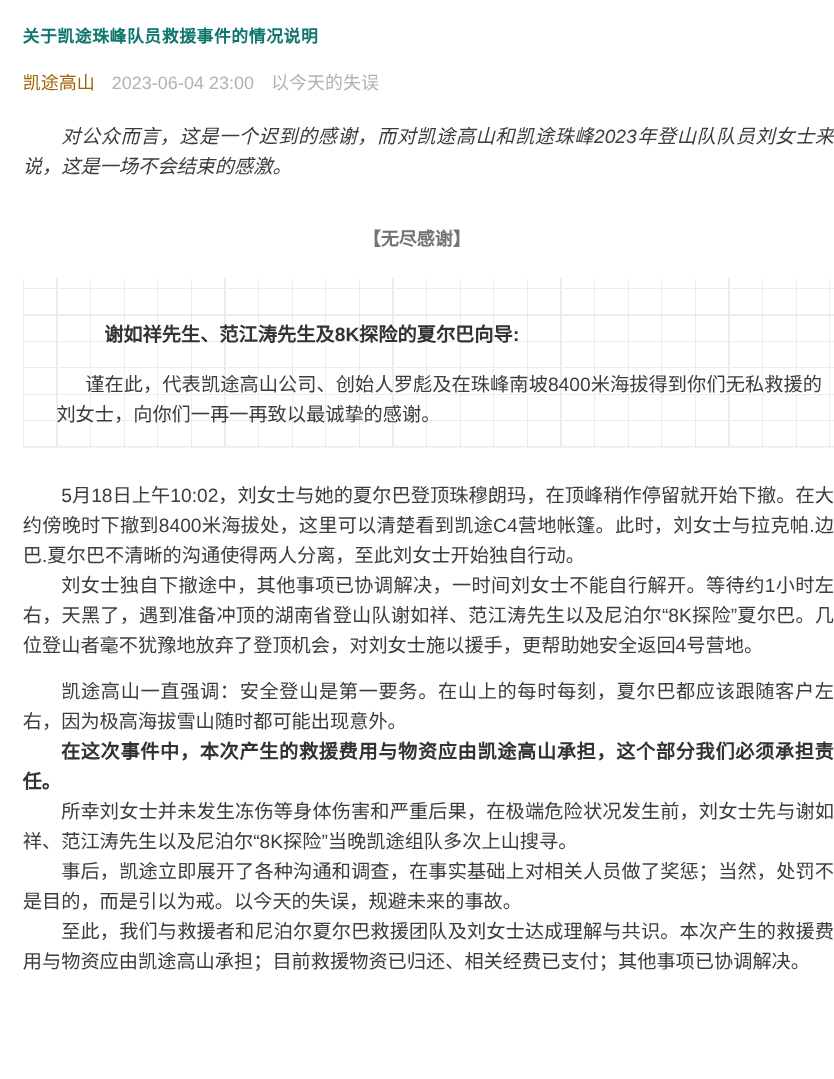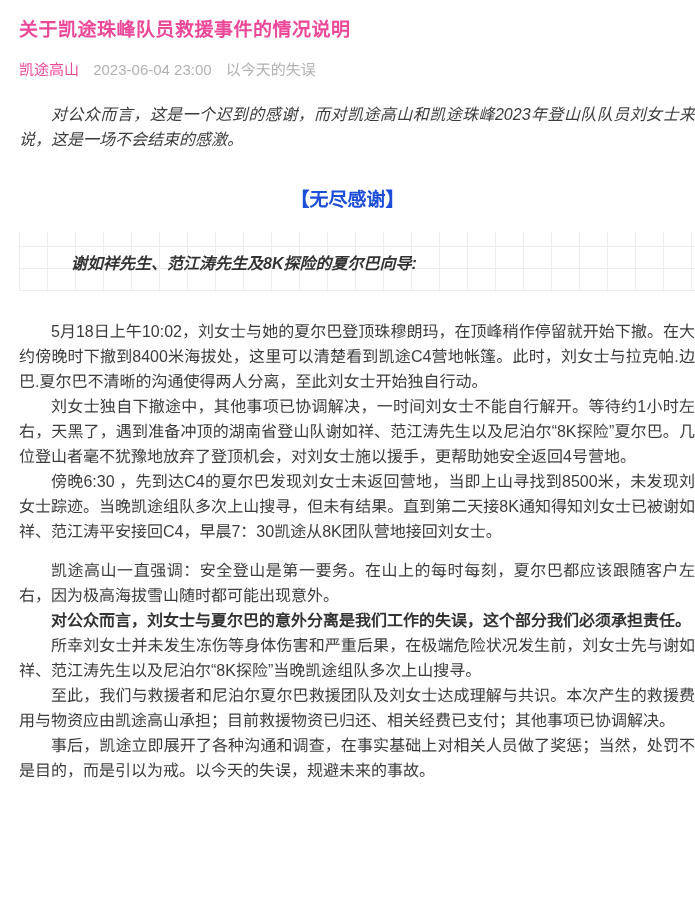--- a/index.html
+++ b/index.html
@@ -15,74 +15,73 @@
     background: #ffffff;
   }
   .article {
     box-sizing: border-box;
     width: 695px;
     padding: 14px 0 0 19px;
     color: #3c3c3c;
   }
   .title {
     margin: 0;
-    font-size: 19px;
+    font-size: 14px;
     line-height: 32px;
     font-weight: bold;
-    color: #ec4899;
+    color: #0f766e;
     letter-spacing: 0.5px;
   }
   .meta {
     margin-top: 13px;
     font-size: 15px;
     line-height: 21px;
     color: #b2b2b2;
   }
   .meta .account {
-    color: #ec4899;
+    color: #a16207;
     margin-right: 10px;
     cursor: pointer;
   }
   .meta .date { margin-right: 10px; }
   .para {
     margin: 0;
     font-size: 16px;
     line-height: 25px;
     text-indent: 2em;
     color: #3c3c3c;
     word-break: break-all;
     text-align: justify;
   }
   .intro { margin-top: 22px; font-style: italic; }
   .section-heading {
     margin: 36px 19px 0 0;
     text-align: center;
-    font-size: 19px;
+    font-size: 15px;
     line-height: 24px;
     font-weight: bold;
-    color: #1d4ed8;
+    color: #737373;
   }
   .grid-box {
     box-sizing: border-box;
     margin-top: 20px;
     width: 676px;
     padding: 19px 10px 14px 28px;
     background-color: #ffffff;
     background-image:
       repeating-linear-gradient(0deg, #ececec 0 1px, transparent 1px 22px),
       repeating-linear-gradient(90deg, #ececec 0 1px, transparent 1px 28px);
   }
   .grid-box .salutation {
-    margin: 0;
+    margin: 16px;
     font-size: 16px;
     line-height: 26px;
     font-weight: bold;
     text-indent: 1.5em;
     color: #333333;
-    font-style: italic;
   }
   .grid-box .box-body {
     margin-top: 15px;
     text-indent: 1.5em;
   }
   .body-paragraphs { margin-top: 28px; padding-bottom: 20px; }
   .para.bold { font-weight: bold; color: #333333; }
   .para.gap-before { margin-top: 14px; }
 </style>
 </head>
@@ -98,27 +97,27 @@
       <span class="date">2023-06-04 23:00</span>
       <span class="location">以今天的失误</span>
     </div>
 
     <p class="para intro">对公众而言，这是一个迟到的感谢，而对凯途高山和凯途珠峰2023年登山队队员刘女士来说，这是一场不会结束的感激。</p>
 
     <h2 class="section-heading">【无尽感谢】</h2>
 
     <div class="grid-box">
       <p class="salutation">谢如祥先生、范江涛先生及8K探险的夏尔巴向导:</p>
+      <p class="para box-body">谨在此，代表凯途高山公司、创始人罗彪及在珠峰南坡8400米海拔得到你们无私救援的刘女士，向你们一再一再致以最诚挚的感谢。</p>
     </div>
 
     <div class="body-paragraphs">
         <p class="para">5月18日上午10:02，刘女士与她的夏尔巴登顶珠穆朗玛，在顶峰稍作停留就开始下撤。在大约傍晚时下撤到8400米海拔处，这里可以清楚看到凯途C4营地帐篷。此时，刘女士与拉克帕.边巴.夏尔巴不清晰的沟通使得两人分离，至此刘女士开始独自行动。</p>
         <p class="para">刘女士独自下撤途中，其他事项已协调解决，一时间刘女士不能自行解开。等待约1小时左右，天黑了，遇到准备冲顶的湖南省登山队谢如祥、范江涛先生以及尼泊尔“8K探险”夏尔巴。几位登山者毫不犹豫地放弃了登顶机会，对刘女士施以援手，更帮助她安全返回4号营地。</p>
-        <p class="para">傍晚6:30 ，先到达C4的夏尔巴发现刘女士未返回营地，当即上山寻找到8500米，未发现刘女士踪迹。当晚凯途组队多次上山搜寻，但未有结果。直到第二天接8K通知得知刘女士已被谢如祥、范江涛平安接回C4，早晨7：30凯途从8K团队营地接回刘女士。</p>
         <p class="para gap-before">凯途高山一直强调：安全登山是第一要务。在山上的每时每刻，夏尔巴都应该跟随客户左右，因为极高海拔雪山随时都可能出现意外。</p>
-        <p class="para bold">对公众而言，刘女士与夏尔巴的意外分离是我们工作的失误，这个部分我们必须承担责任。</p>
+        <p class="para bold">在这次事件中，本次产生的救援费用与物资应由凯途高山承担，这个部分我们必须承担责任。</p>
         <p class="para">所幸刘女士并未发生冻伤等身体伤害和严重后果，在极端危险状况发生前，刘女士先与谢如祥、范江涛先生以及尼泊尔“8K探险”当晚凯途组队多次上山搜寻。</p>
+        <p class="para">事后，凯途立即展开了各种沟通和调查，在事实基础上对相关人员做了奖惩；当然，处罚不是目的，而是引以为戒。以今天的失误，规避未来的事故。</p>
         <p class="para">至此，我们与救援者和尼泊尔夏尔巴救援团队及刘女士达成理解与共识。本次产生的救援费用与物资应由凯途高山承担；目前救援物资已归还、相关经费已支付；其他事项已协调解决。</p>
-        <p class="para">事后，凯途立即展开了各种沟通和调查，在事实基础上对相关人员做了奖惩；当然，处罚不是目的，而是引以为戒。以今天的失误，规避未来的事故。</p>
       </div>
 
   </div>
 </div>
 
 </body></html>

